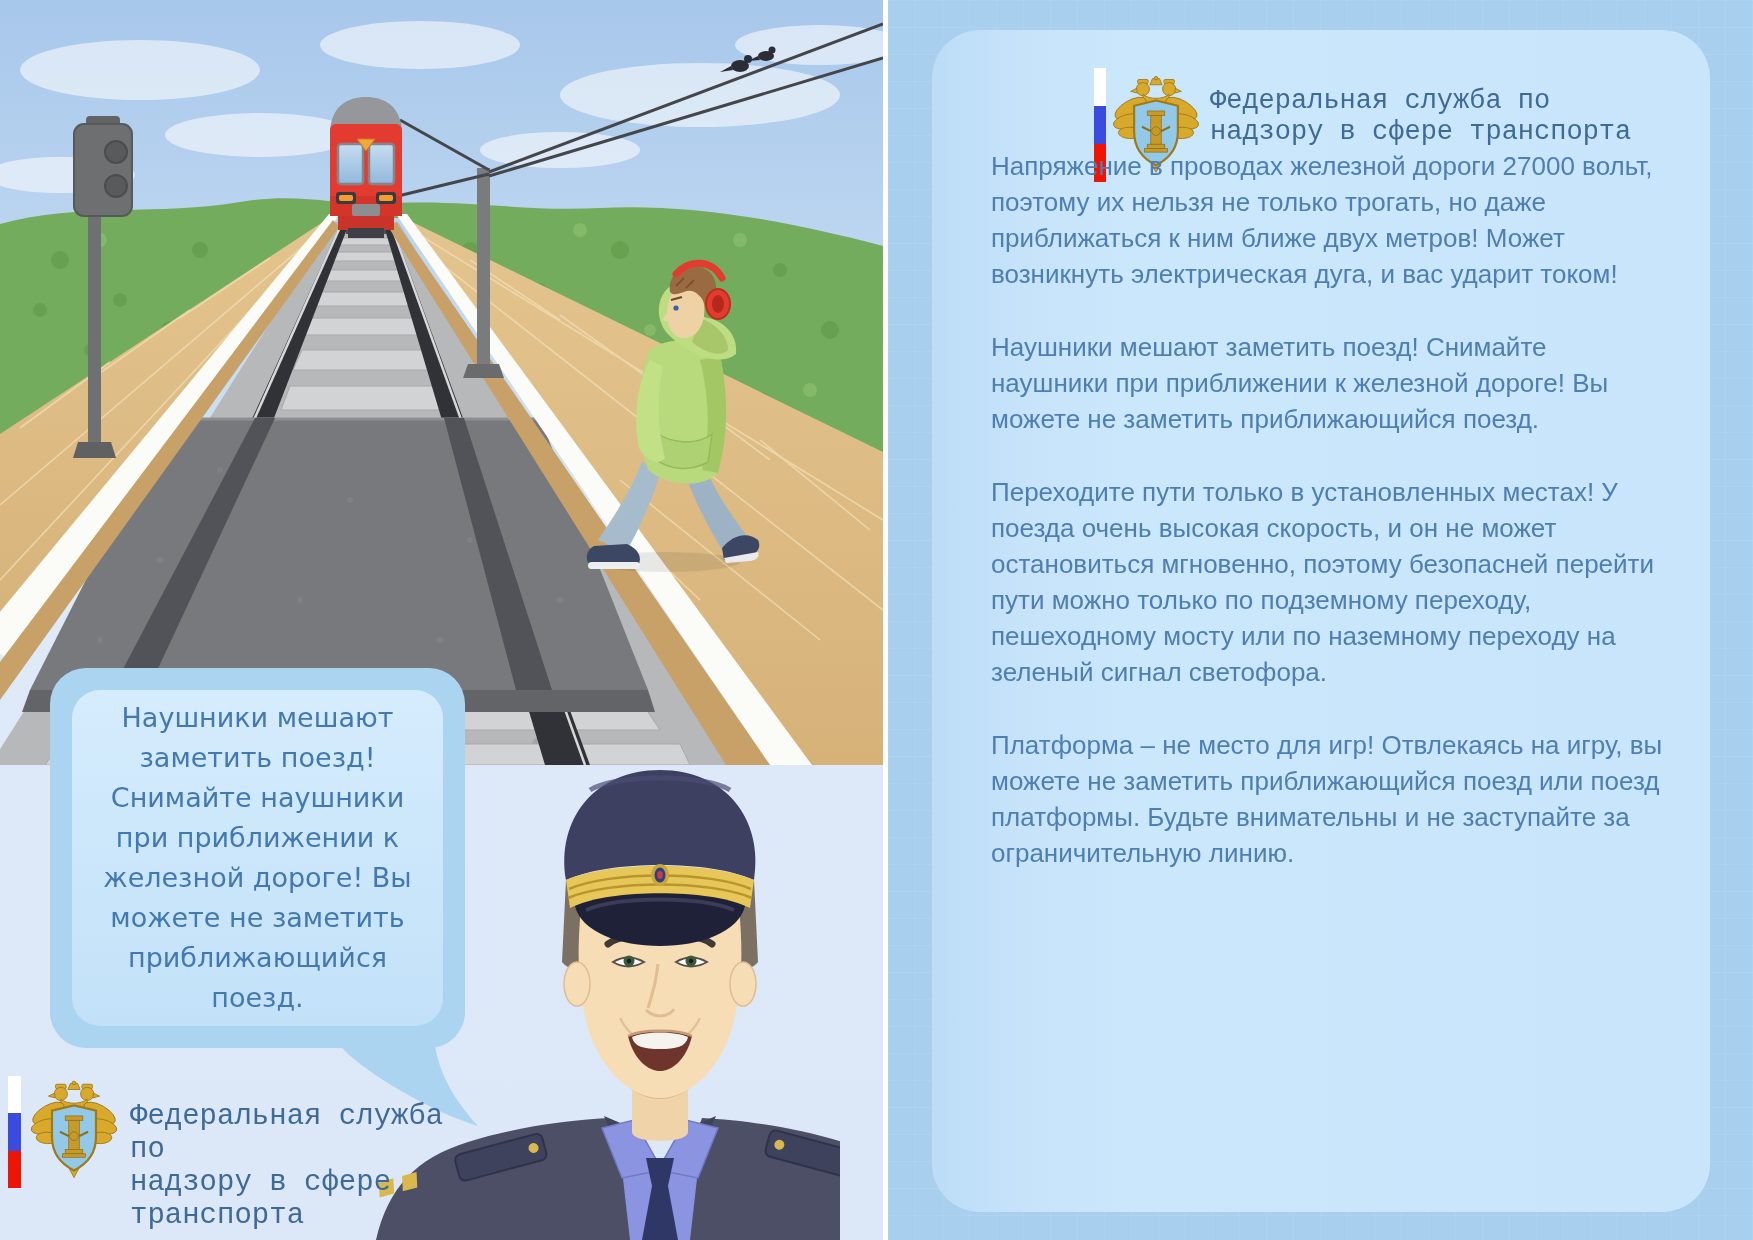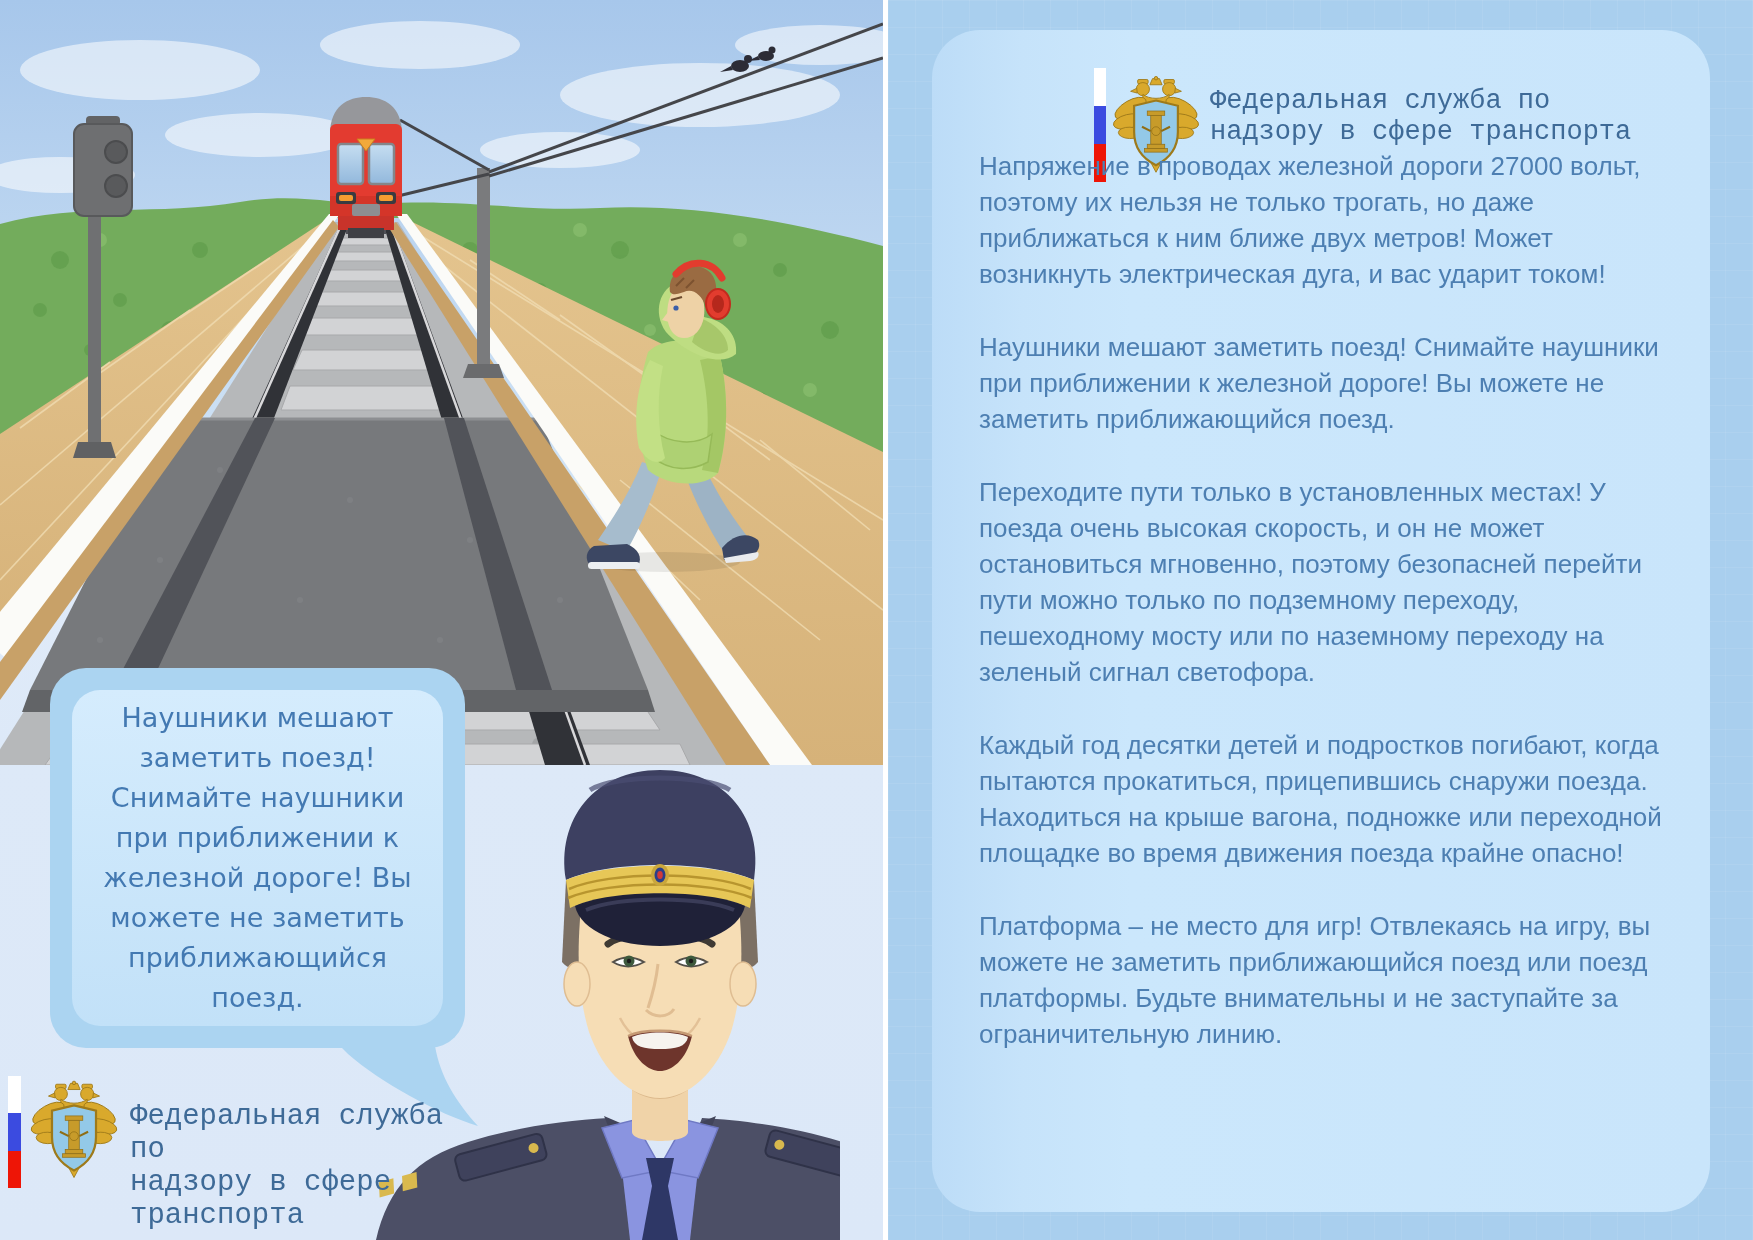--- a/index.html
+++ b/index.html
@@ -34,21 +34,21 @@
     background-image:linear-gradient(rgba(255,255,255,.07) 1px,transparent 1px),
                      linear-gradient(90deg,rgba(255,255,255,.07) 1px,transparent 1px);
     background-size:27px 27px;}
   .card{position:absolute;left:44px;top:30px;width:778px;height:1182px;border-radius:48px;
     background:linear-gradient(90deg,#bcdcf7 0px,#c6e3fa 90px,#cbe7fc 200px,#c9e5fb 100%);}
   .logo-top{position:absolute;left:162px;top:8px;width:600px;height:150px;}
   .flag-tr{left:0;top:30px;width:12px;height:114px;}
   .emblem-tr{position:absolute;left:18px;top:38px;width:88px;height:98px;}
   .name-tr{position:absolute;left:116px;top:48px;font-size:27px;line-height:31px;}
   .text-col{position:absolute;left:47px;top:118px;width:690px;}
-  .para{margin:0 0 37px 0;font-size:26px;line-height:36px;color:#4d7fb2;}
+  .para{margin:0 0 37px 12px;font-size:26px;line-height:36px;color:#4d7fb2;}
 </style>
 </head>
 <body>
 
 <svg width="0" height="0" style="position:absolute" aria-hidden="true">
   <defs>
     <symbol id="emblem" viewBox="0 0 100 112">
       <g fill="#d9a92c" stroke="#9e7a1a" stroke-width="1">
         <path d="M46,3 h8 l3,7 h-14 z"></path>
         <circle cx="50" cy="2.5" r="2"></circle>
@@ -404,17 +404,16 @@
       <div class="agency-name name-tr">
         <div>Федеральная служба по</div>
         <div>надзору в сфере транспорта</div>
       </div>
     </div>
 
     <div class="text-col">
       <p class="para">Напряжение в проводах железной дороги 27000 вольт, поэтому их нельзя не только трогать, но даже приближаться к ним ближе двух метров! Может возникнуть электрическая дуга, и вас ударит током!</p>
       <p class="para">Наушники мешают заметить поезд! Снимайте наушники при приближении к железной дороге! Вы можете не заметить приближающийся поезд.</p>
       <p class="para">Переходите пути только в установленных местах! У поезда очень высокая скорость, и он не может остановиться мгновенно, поэтому безопасней перейти пути можно только по подземному переходу, пешеходному мосту или по наземному переходу на зеленый сигнал светофора.</p>
-      <p class="para">Каждый год десятки детей и подростков погибают, когда пытаются прокатиться, прицепившись снаружи поезда. Находиться на крыше вагона, подножке или переходной площадке во время движения поезда крайне опасно!</p>
       <p class="para">Платформа – не место для игр! Отвлекаясь на игру, вы можете не заметить приближающийся поезд или поезд платформы. Будьте внимательны и не заступайте за ограничительную линию.</p>
     </div>
   </div>
 </div>
 
 </body></html>

